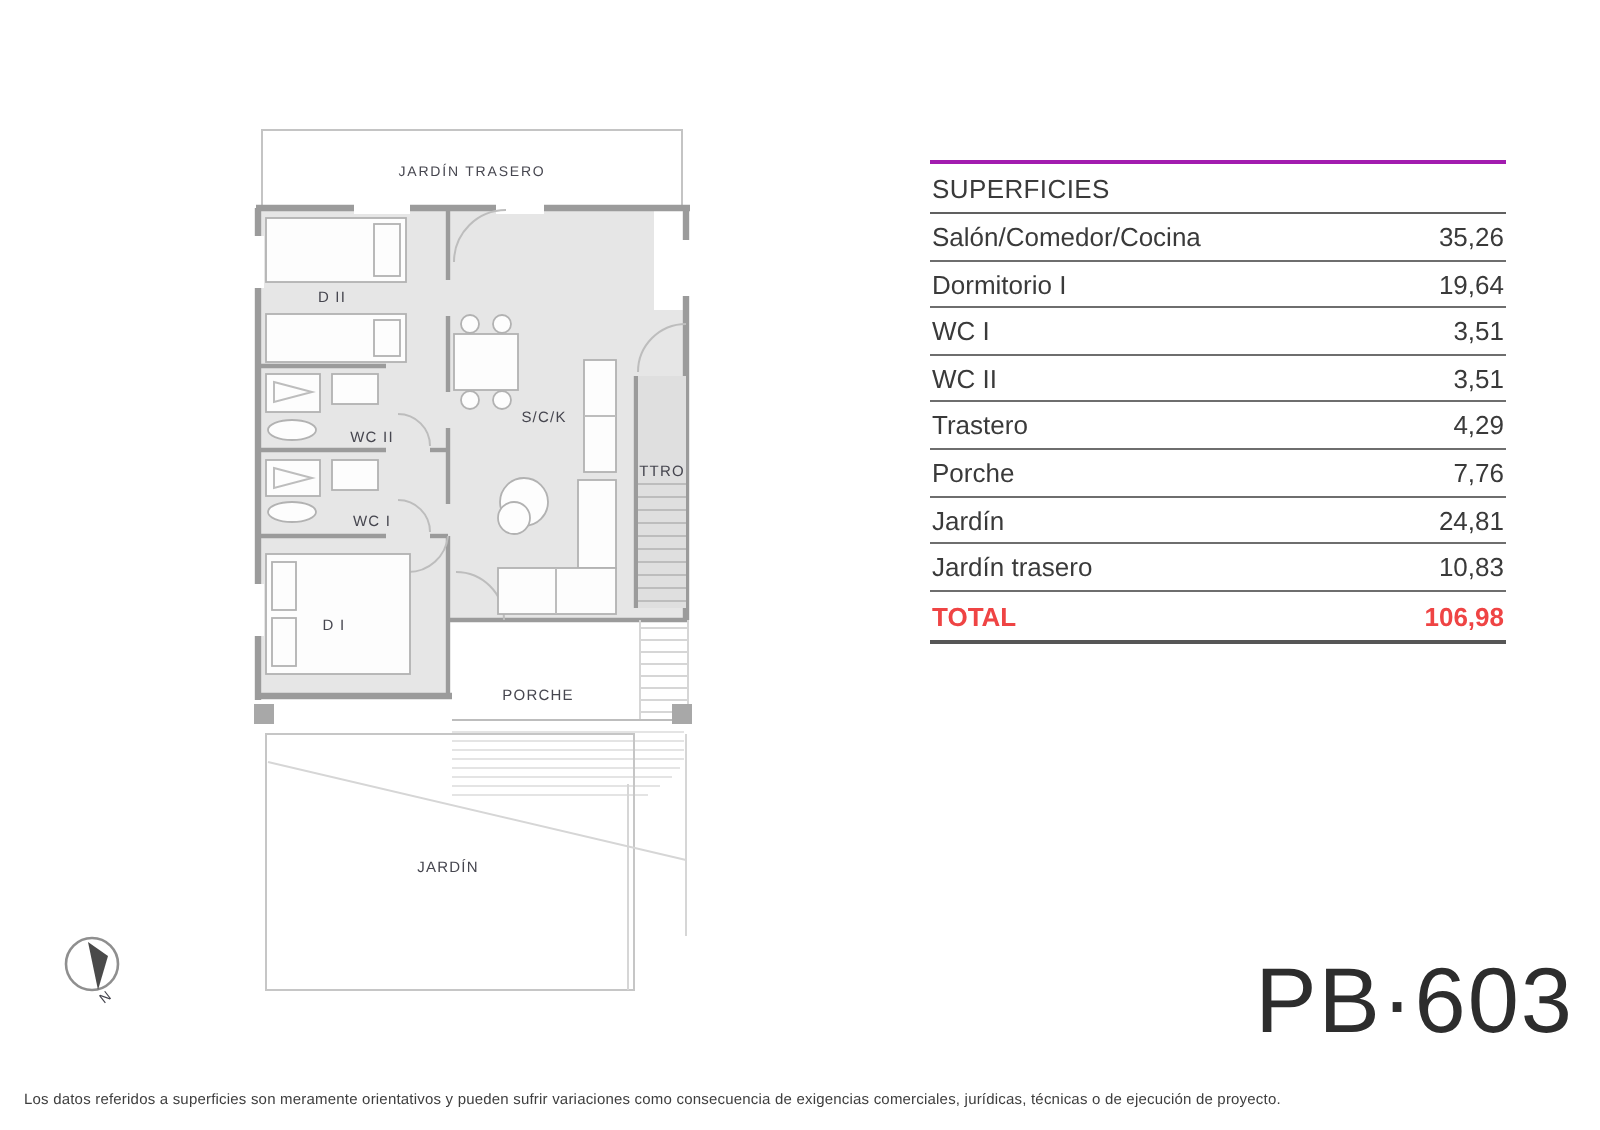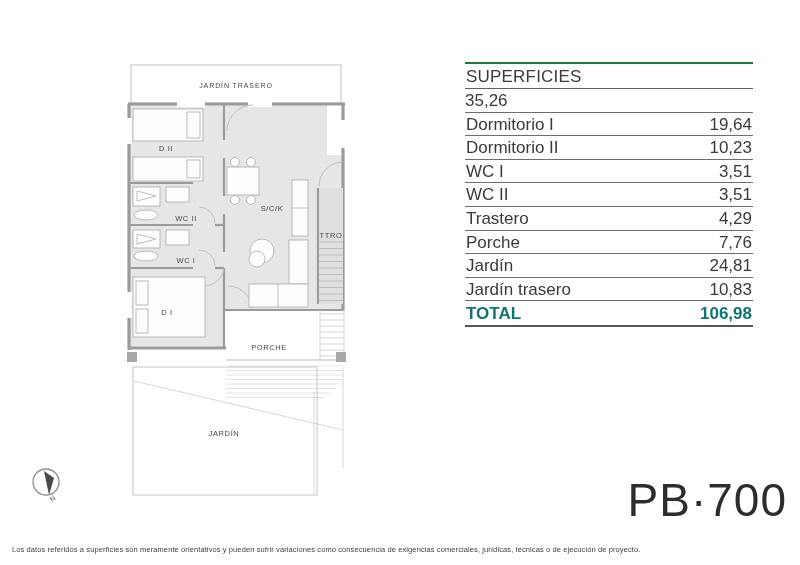--- a/index.html
+++ b/index.html
@@ -3,36 +3,36 @@
 <meta charset="utf-8">
 <style>
   html,body { margin:0; padding:0; }
   body {
     width:800px; height:565px; position:relative; background:#ffffff;
     font-family:"Liberation Sans", sans-serif; overflow:hidden;
   }
 
   
   .surfaces {
-    position:absolute; left:465px; top:62px; width:288px;
-    border-top:2px solid #15803d; font-size:17px; color:#3a3a3a;
+    position:absolute; left:465px; top:80px; width:288px;
+    border-top:2px solid #a21caf; font-size:13px; color:#3a3a3a;
   }
   .surfaces .hdr {
     height:24px; line-height:25px; border-bottom:1.5px solid #606060;
     padding-left:1px; letter-spacing:0.2px;
   }
   .surfaces .row {
     height:22.6px; line-height:23px; border-bottom:1.2px solid #6e6e6e;
     display:flex; justify-content:space-between;
   }
   .surfaces .row .lbl { padding-left:1px; }
   .surfaces .row .val { padding-right:1px;text-align:center; }
   .surfaces .total {
     font-weight:bold; height:24px; line-height:25px;
-    border-bottom:2px solid #565656; color:#0f766e;
+    border-bottom:2px solid #565656; color:#ef4444;
   }
 
   
   .unit-code {
     position:absolute; right:13px; top:473px;
     font-size:46px; color:#2d2d2d; letter-spacing:1px;
   }
 
   
   .disclaimer {
@@ -192,29 +192,26 @@
     <circle cx="46" cy="482" r="13" stroke="#8f8f8f" stroke-width="1.3" fill="none"></circle>
     <path d="M 44,471 L 54,478 L 49,495 Z" fill="#4a4a4a"></path>
     <text x="52" y="502" font-size="7" transform="rotate(-38 52 502)" fill="#555">N</text>
   </g>
 </svg>
 
 <div class="surfaces">
   <div class="hdr">SUPERFICIES</div>
 
   <div class="row">
+    <span class="lbl">Salón/Comedor/Cocina</span>
     <span class="val">35,26</span>
   </div>
   <div class="row">
     <span class="lbl">Dormitorio I</span>
     <span class="val">19,64</span>
-  </div>
-  <div class="row">
-    <span class="lbl">Dormitorio II</span>
-    <span class="val">10,23</span>
   </div>
   <div class="row">
     <span class="lbl">WC I</span>
     <span class="val">3,51</span>
   </div>
   <div class="row">
     <span class="lbl">WC II</span>
     <span class="val">3,51</span>
   </div>
   <div class="row">
@@ -233,15 +230,15 @@
     <span class="lbl">Jardín trasero</span>
     <span class="val">10,83</span>
   </div>
 
   <div class="row total">
     <span class="lbl">TOTAL</span>
     <span class="val">106,98</span>
   </div>
 </div>
 
-<div class="unit-code">PB·700</div>
+<div class="unit-code">PB·603</div>
 
 <div class="disclaimer">Los datos referidos a superficies son meramente orientativos y pueden sufrir variaciones como consecuencia de exigencias comerciales, jurídicas, técnicas o de ejecución de proyecto.</div>
 
 </body></html>

